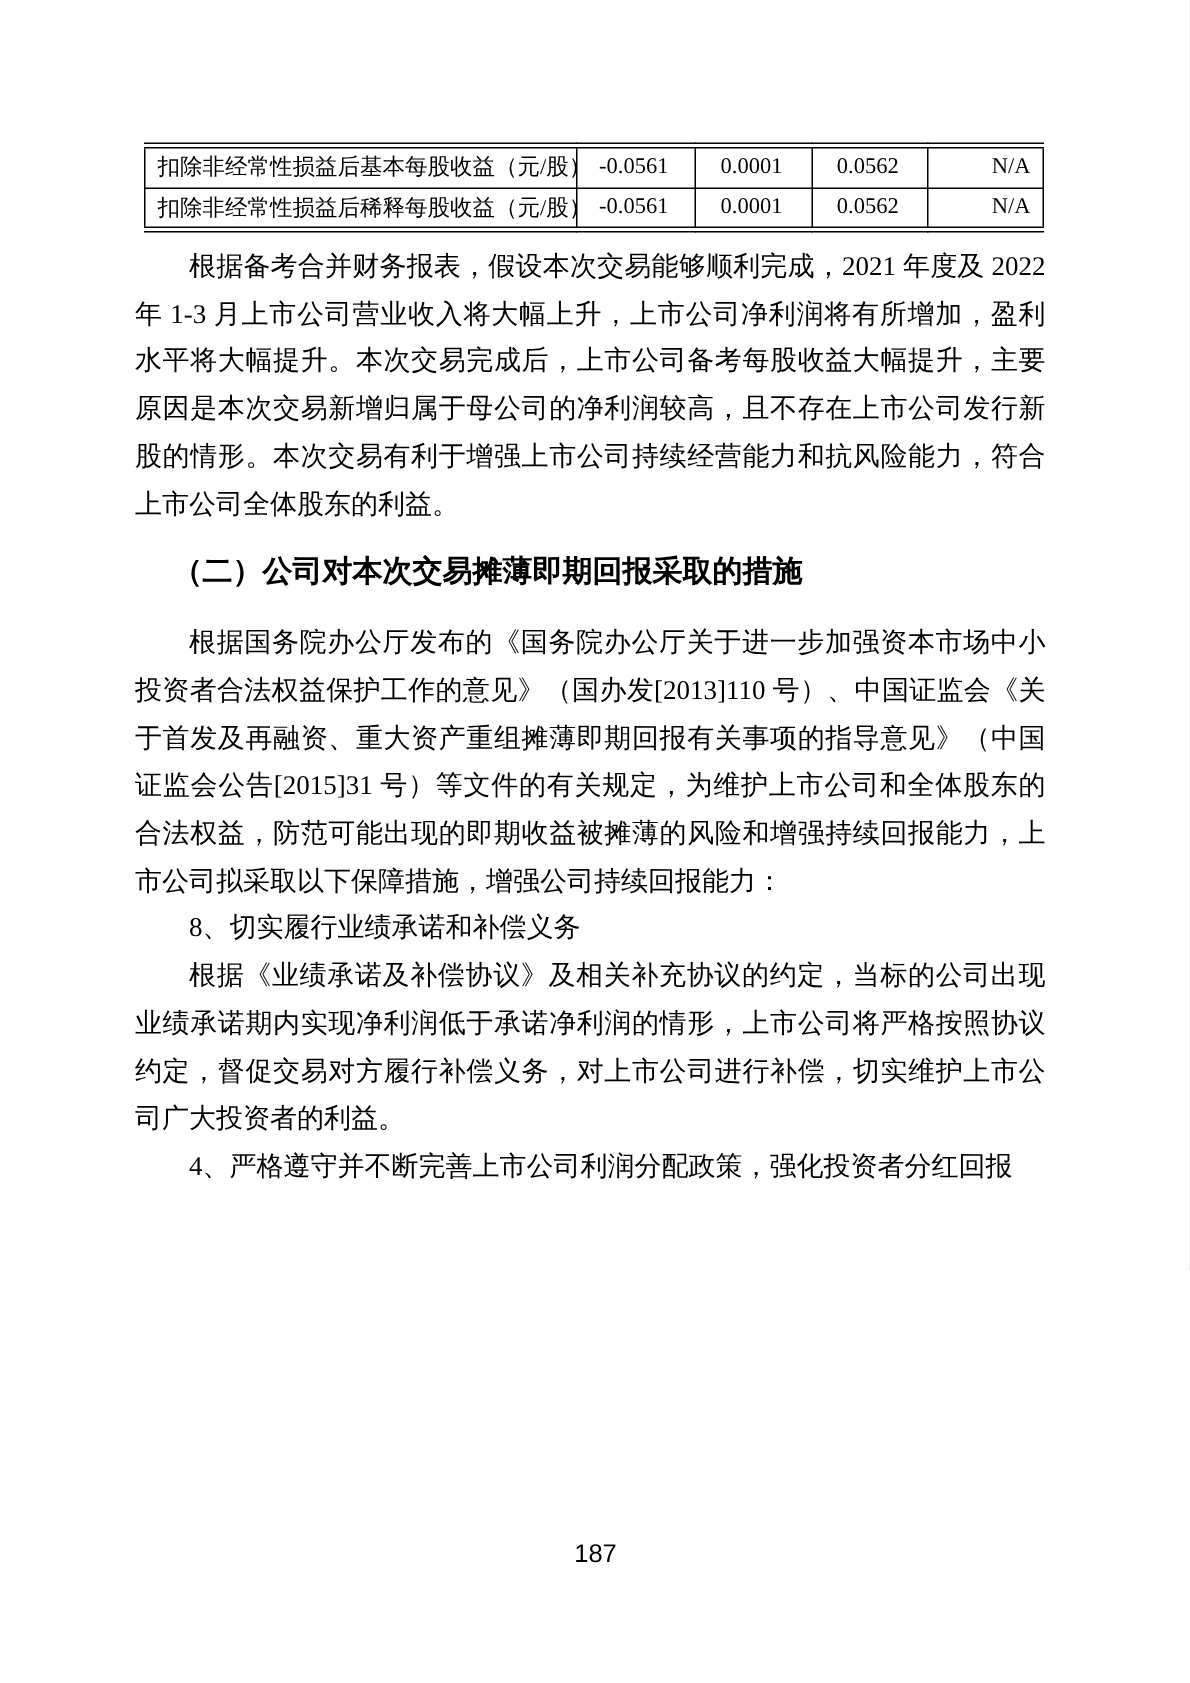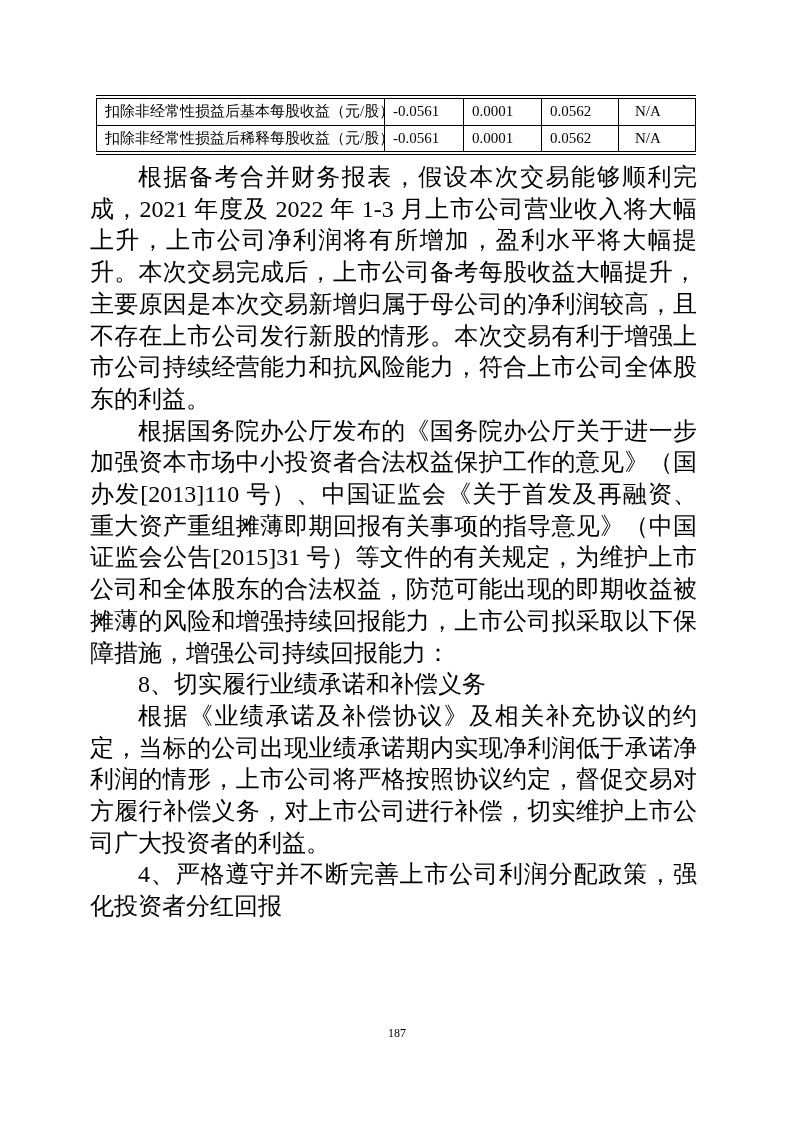--- a/index.html
+++ b/index.html
@@ -35,47 +35,47 @@
   }
   table.data-table td {
     border: 1px solid #000;
     height: 28px;
     padding: 0 8px;
     box-sizing: border-box;
     white-space: nowrap;
     overflow: hidden;
   }
   table.data-table td.label { text-align: left; }
-  table.data-table td.num   { text-align: left; padding-right: 11px; font-family: Liberation Serif, serif; }
-  table.data-table td.na    { text-align: left; padding-left: 16px; }
+  table.data-table td.num   { text-align: center; padding-right: 11px; font-family: Liberation Serif, serif; }
+  table.data-table td.na    { text-align: right; padding-left: 16px; }
   p.body {
     margin: 0;
-    font-size: 24px;
+    font-size: 18px;
     line-height: 31.7px;
     text-align: justify;
     text-indent: 2em;
   }
   p.first-after-table { margin-top: 7px; }
   h2.heading {
     margin: 14px 0 17px 0;
     padding-left: 25px;
     font-family: "Liberation Sans", "DejaVu Sans", sans-serif;
     font-weight: bold;
     font-size: 20px;
     line-height: 30px;
     color: #000;
   }
   .pagenum {
     position: absolute;
     left: 1px;
     right: 0;
     top: 1026px;
     text-align: center;
-    font-size: 12px;
-    font-family: Liberation Serif, serif;
+    font-size: 17px;
+    font-family: Liberation Sans, sans-serif;
   }
 </style>
 </head>
 <body>
 
 <div class="page">
   <div class="content">
 
     <table class="data-table">
       <colgroup>
@@ -98,20 +98,21 @@
           <td class="num">-0.0561</td>
           <td class="num">0.0001</td>
           <td class="num">0.0562</td>
           <td class="na">N/A</td>
         </tr>
       </tbody>
     </table>
 
     <p class="body first-after-table">根据备考合并财务报表，假设本次交易能够顺利完成，2021 年度及 2022 年 1-3 月上市公司营业收入将大幅上升，上市公司净利润将有所增加，盈利水平将大幅提升。本次交易完成后，上市公司备考每股收益大幅提升，主要原因是本次交易新增归属于母公司的净利润较高，且不存在上市公司发行新股的情形。本次交易有利于增强上市公司持续经营能力和抗风险能力，符合上市公司全体股东的利益。</p>
 
+    <h2 class="heading">（二）公司对本次交易摊薄即期回报采取的措施</h2>
 
     <p class="body">根据国务院办公厅发布的《国务院办公厅关于进一步加强资本市场中小投资者合法权益保护工作的意见》（国办发[2013]110 号）、中国证监会《关于首发及再融资、重大资产重组摊薄即期回报有关事项的指导意见》（中国证监会公告[2015]31 号）等文件的有关规定，为维护上市公司和全体股东的合法权益，防范可能出现的即期收益被摊薄的风险和增强持续回报能力，上市公司拟采取以下保障措施，增强公司持续回报能力：</p>
 
 
     <p class="body">8、切实履行业绩承诺和补偿义务</p>
     <p class="body">根据《业绩承诺及补偿协议》及相关补充协议的约定，当标的公司出现业绩承诺期内实现净利润低于承诺净利润的情形，上市公司将严格按照协议约定，督促交易对方履行补偿义务，对上市公司进行补偿，切实维护上市公司广大投资者的利益。</p>
 
     <p class="body">4、严格遵守并不断完善上市公司利润分配政策，强化投资者分红回报</p>
 
   </div>

